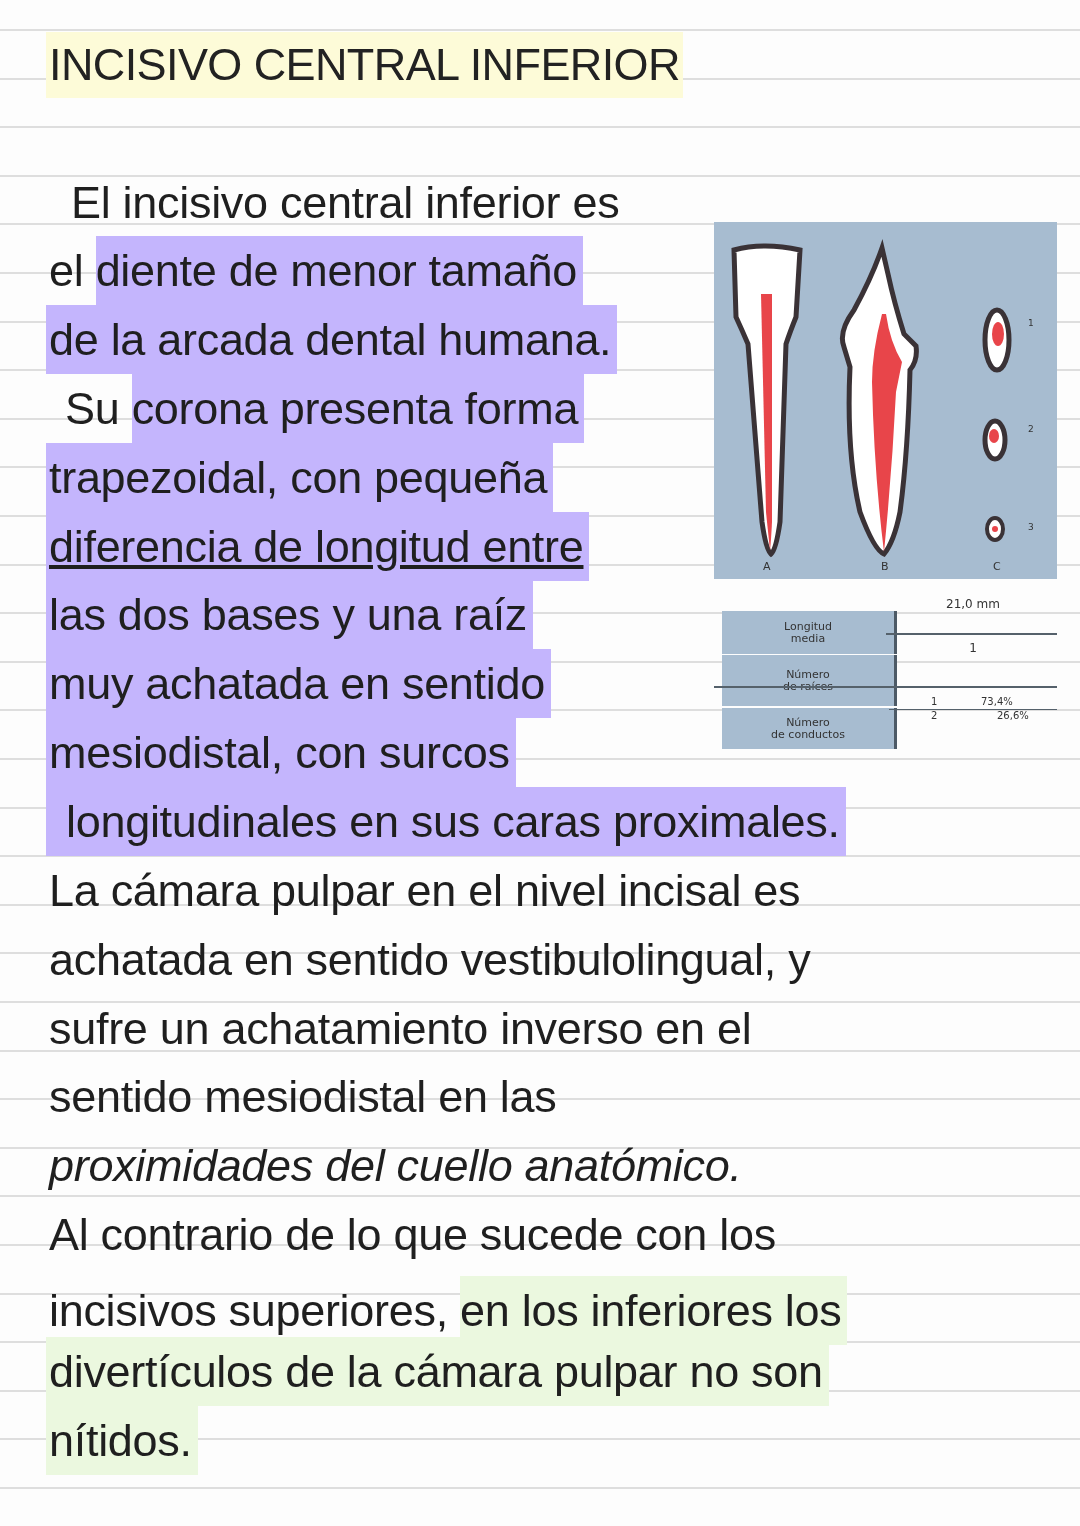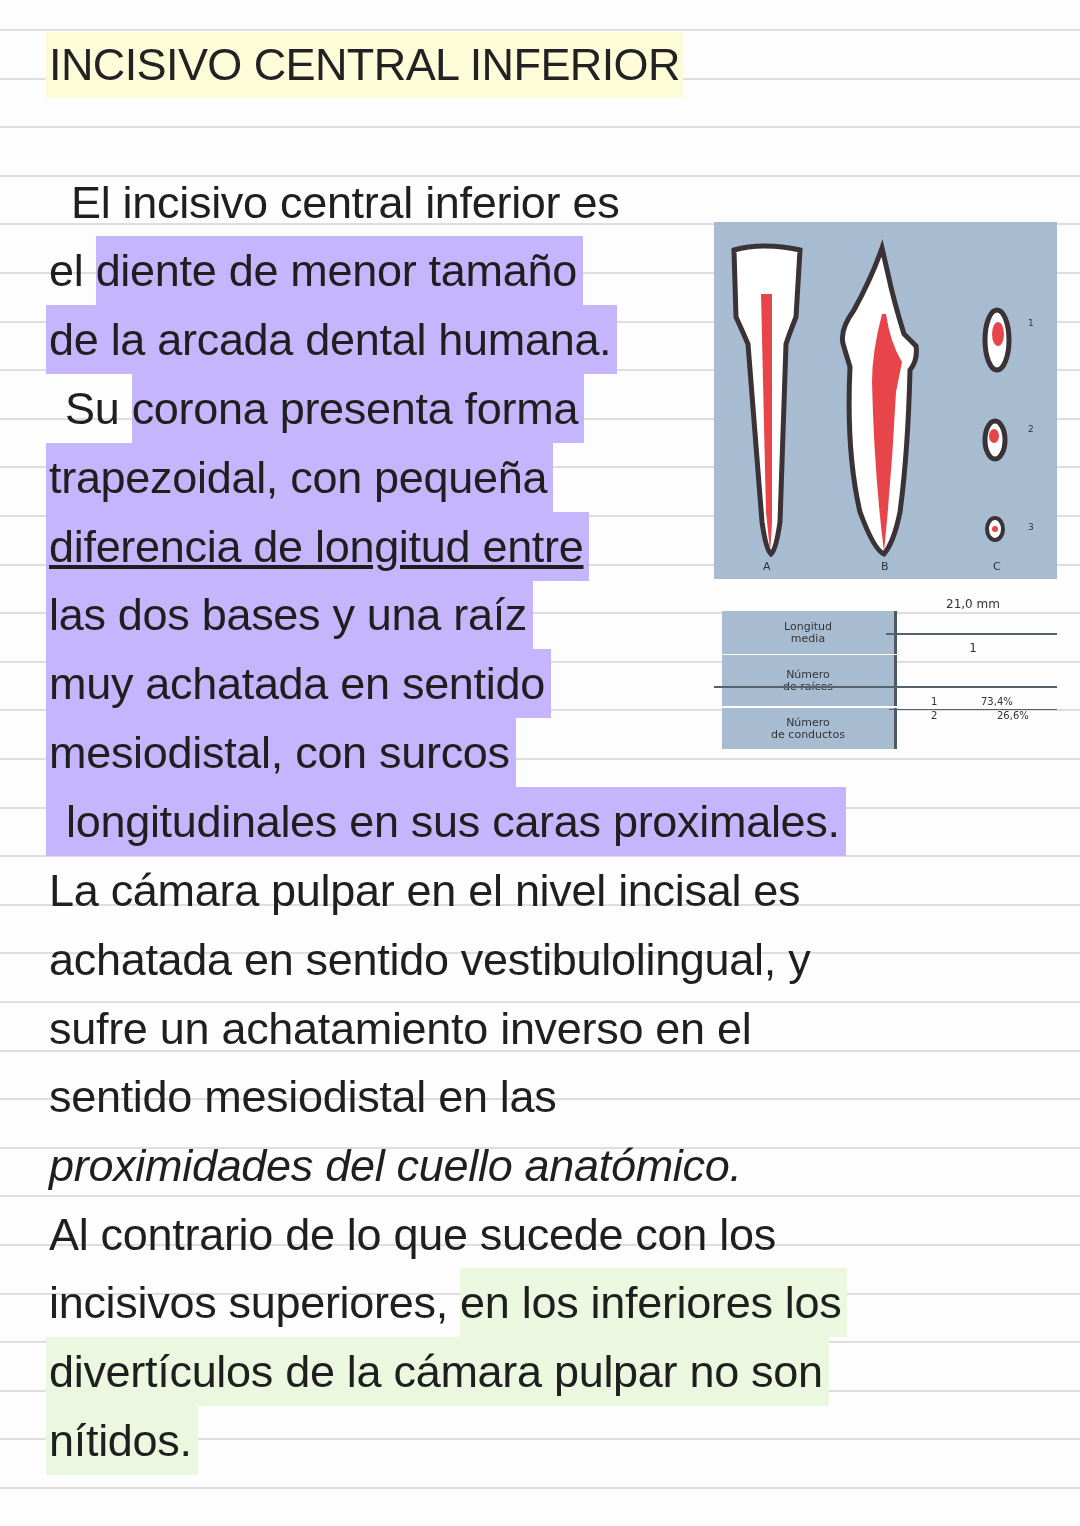--- a/index.html
+++ b/index.html
@@ -78,21 +78,21 @@
     <div class="row" style="top: 580px; left: 46px;"><span class="seg hl-blue" style="padding-left: 3px; white-space: pre;">las dos bases y una raíz</span></div>
     <div class="row" style="top: 649px; left: 46px;"><span class="seg hl-blue" style="padding-left: 3px; white-space: pre;">muy achatada en sentido</span></div>
     <div class="row" style="top: 718px; left: 46px;"><span class="seg hl-blue" style="padding-left: 3px; white-space: pre;">mesiodistal, con surcos</span></div>
     <div class="row" style="top: 787px; left: 46px;"><span class="seg hl-blue" style="padding-left: 20px; white-space: pre;">longitudinales en sus caras proximales.</span></div>
     <div class="row" style="top: 856px; left: 46px;"><span style="white-space: pre; padding-left: 3px;">La cámara pulpar en el nivel incisal es</span></div>
     <div class="row" style="top: 925px; left: 46px;"><span style="white-space: pre; padding-left: 3px;">achatada en sentido vestibulolingual, y</span></div>
     <div class="row" style="top: 994px; left: 46px;"><span style="white-space: pre; padding-left: 3px;">sufre un achatamiento inverso en el</span></div>
     <div class="row" style="top: 1062px; left: 46px; text-align: right;"><span style="white-space: pre; padding-left: 3px;">sentido mesiodistal en las</span></div>
     <div class="row" style="top: 1131px; left: 46px; font-style: italic;"><span style="white-space: pre; padding-left: 3px;">proximidades del cuello anatómico.</span></div>
     <div class="row" style="top: 1200px; left: 46px;"><span style="white-space: pre; padding-left: 3px;">Al contrario de lo que sucede con los</span></div>
-    <div class="row" style="top: 1268px; left: 46px;"><span style="white-space: pre; padding-left: 3px;">incisivos superiores, </span><span class="seg hl-green" style="white-space: pre;">en los inferiores los</span></div>
+    <div class="row" style="top: 1268px; left: 46px;"><span style="white-space: pre; padding-left: 3px;">incisivos superiores, </span><span class="seg hl-green" style="white-space: pre; margin-top: 8px;">en los inferiores los</span></div>
     <div class="row" style="top: 1337px; left: 46px;"><span class="seg hl-green" style="padding-left: 3px; white-space: pre;">divertículos de la cámara pulpar no son</span></div>
     <div class="row" style="top: 1406px; left: 46px;"><span class="seg hl-green" style="padding-left: 3px; white-space: pre;">nítidos.</span></div>
   </div>
 
 <div class="figure">
   <svg width="343" height="357" viewBox="0 0 343 357">
 
     <g>
       <path d="M20,28 Q50,20 86,28 L82,95 Q76,110 72,122 L66,300 Q62,328 57,332 Q52,328 48,300 L34,122 Q28,108 22,95 Z" fill="#ffffff" stroke="#3a3236" stroke-width="5"></path>
       <path d="M47,72 L58,72 L58,300 Q57,320 56,328 Q54,310 52,290 Z" fill="#e8454a"></path>

